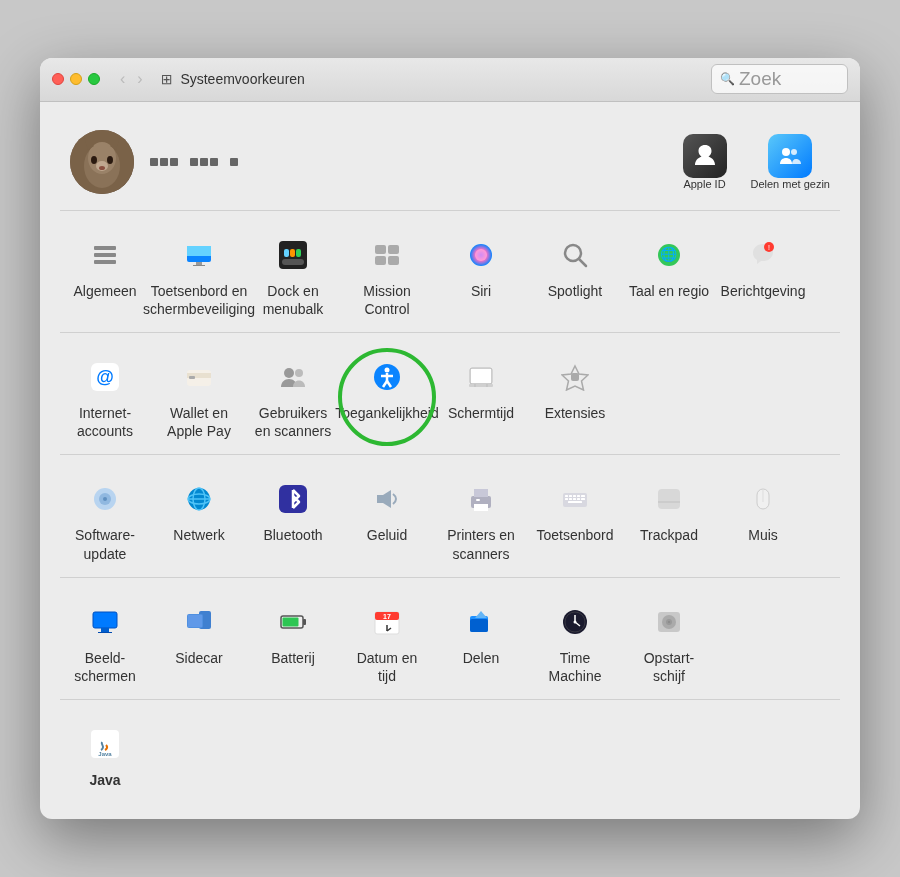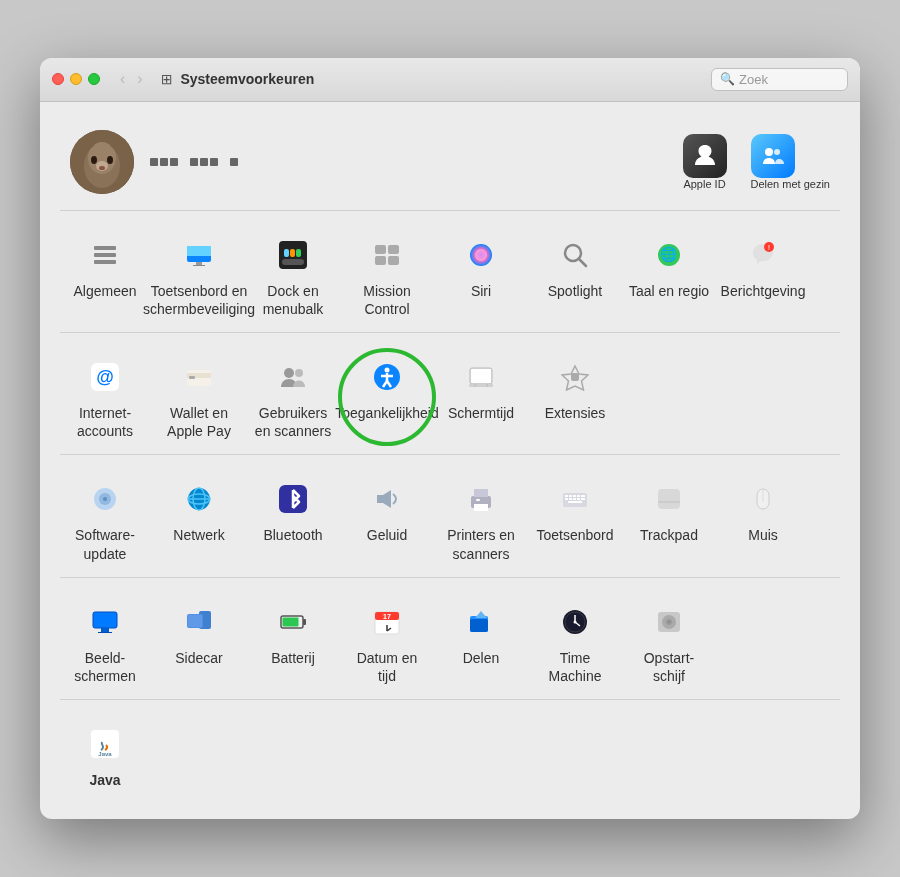--- a/index.html
+++ b/index.html
@@ -54,38 +54,38 @@
       padding: 2px 4px;
     }
     .nav-btn:disabled { color: #bbb; cursor: default; }
     .grid-icon {
       margin-left: 6px;
       color: #555;
       font-size: 14px;
     }
     .title-text {
       font-size: 14px;
-      font-weight: 700;
+      font-weight: 400;
       color: #333;
       flex: 1;
     }
     .search-box {
       display: flex;
       align-items: center;
       background: rgba(255,255,255,0.7);
       border: 1px solid #c0c0c0;
       border-radius: 6px;
       padding: 3px 8px;
       gap: 4px;
     }
     .search-box input {
       border: none;
       background: none;
       outline: none;
-      font-size: 13px;
+      font-size: 19px;
       color: #333;
       width: 100px;
     }
     .search-box input::placeholder { color: #999; }
     .content {
       padding: 16px 20px;
     }
     
     .profile-section {
       display: flex;
@@ -115,20 +115,21 @@
       border-radius: 1px;
     }
     .profile-right {
       margin-left: auto;
       display: flex;
       gap: 24px;
     }
     .profile-item {
       display: flex;
       flex-direction: column;
+      align-items: center;
       gap: 0;
       cursor: pointer;
     }
     .profile-item-icon {
       width: 44px;
       height: 44px;
       border-radius: 10px;
       display: flex;
       align-items: center;
       justify-content: center;

